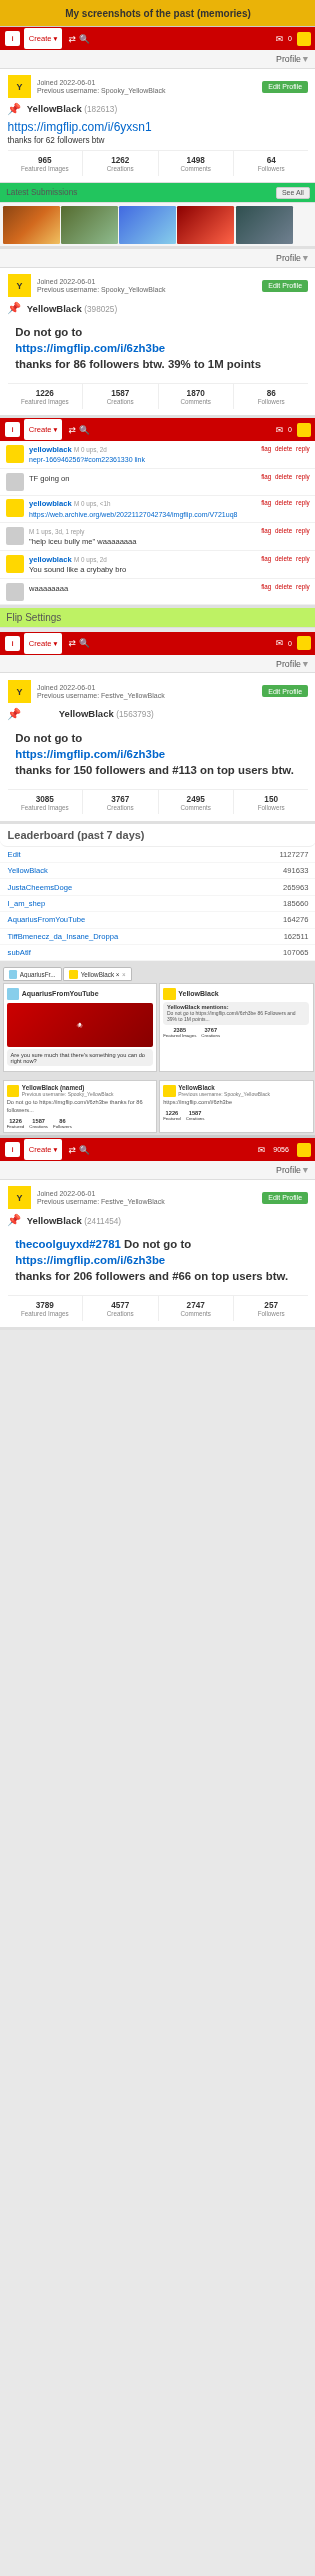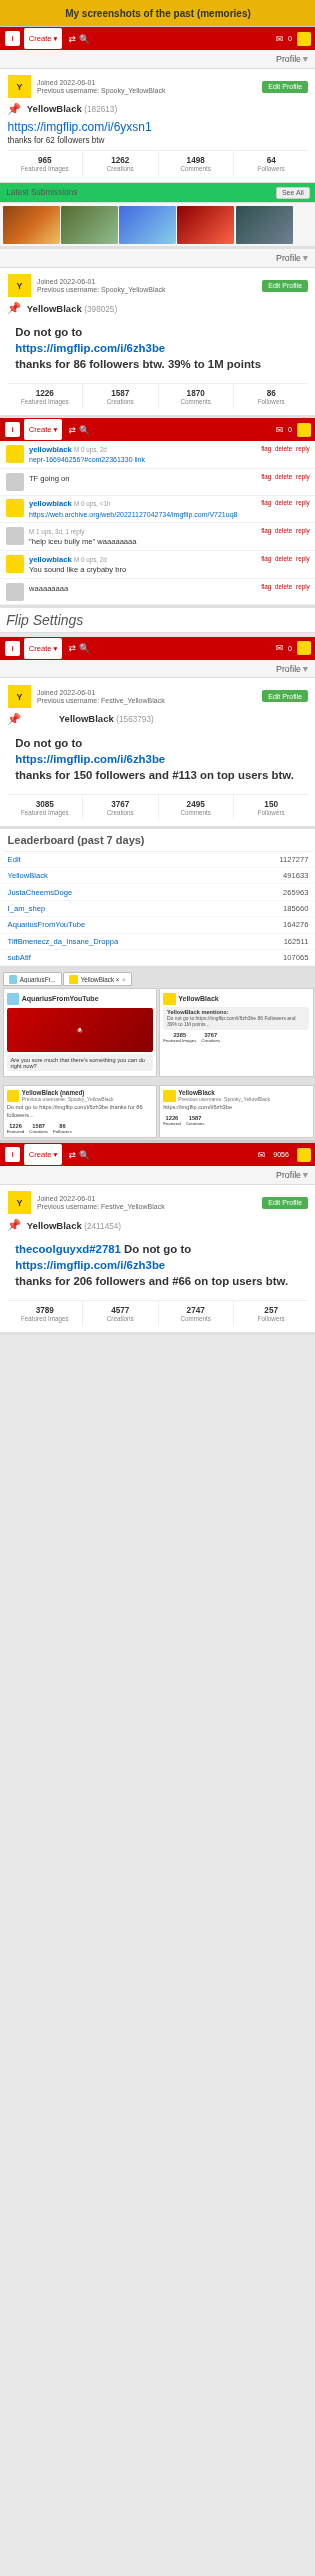--- a/index.html
+++ b/index.html
@@ -249,26 +249,25 @@
     .comment-actions {
       display: flex;
       gap: 3.8px;
       font-size: 6.3px;
       color: #cc0000;
       flex-shrink: 0;
     }
 
     
     .flip-settings-bar {
-      background: #ffffff;
+      background: #bef264;
       border-bottom: 0.6px solid #ddd;
       padding: 3.8px 6.3px;
-      font-size: 14px;
+      font-size: 10px;
       color: #555;
-      font-style: italic;
     }
 
     
     .warning-text {
       font-size: 11.4px;
       font-weight: bold;
       color: #333;
       padding: 6.3px 7.6px;
       line-height: 1.4;
     }

